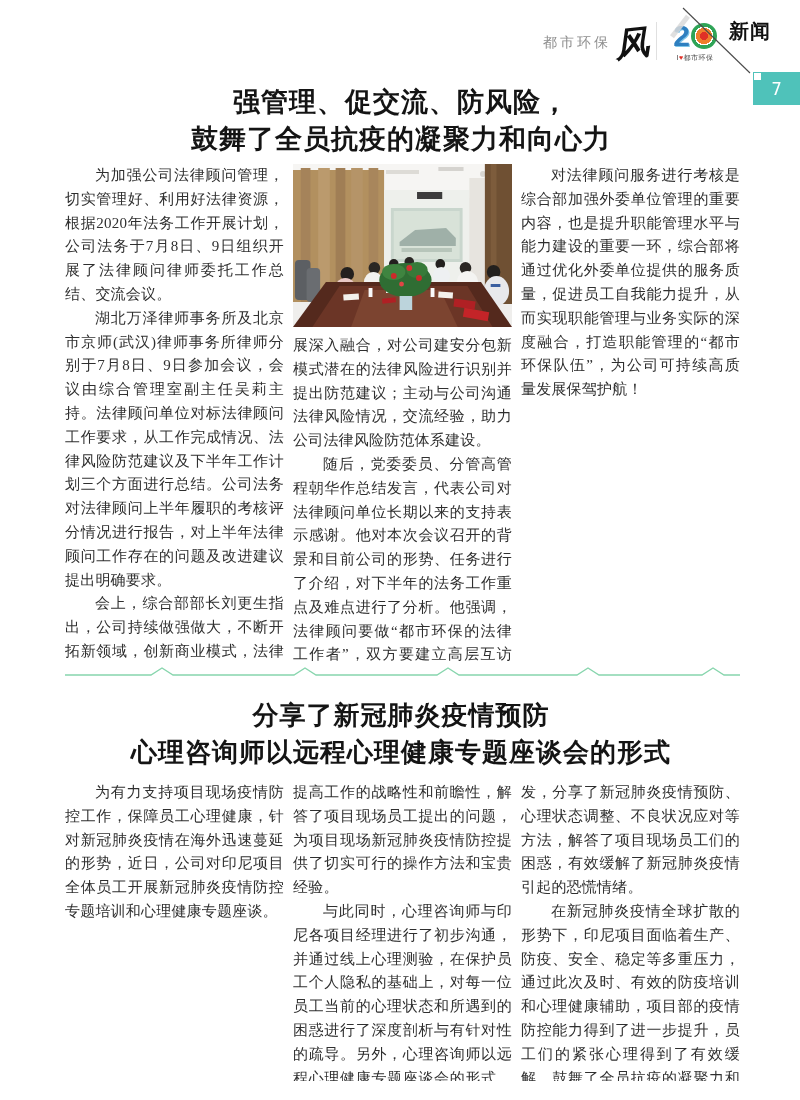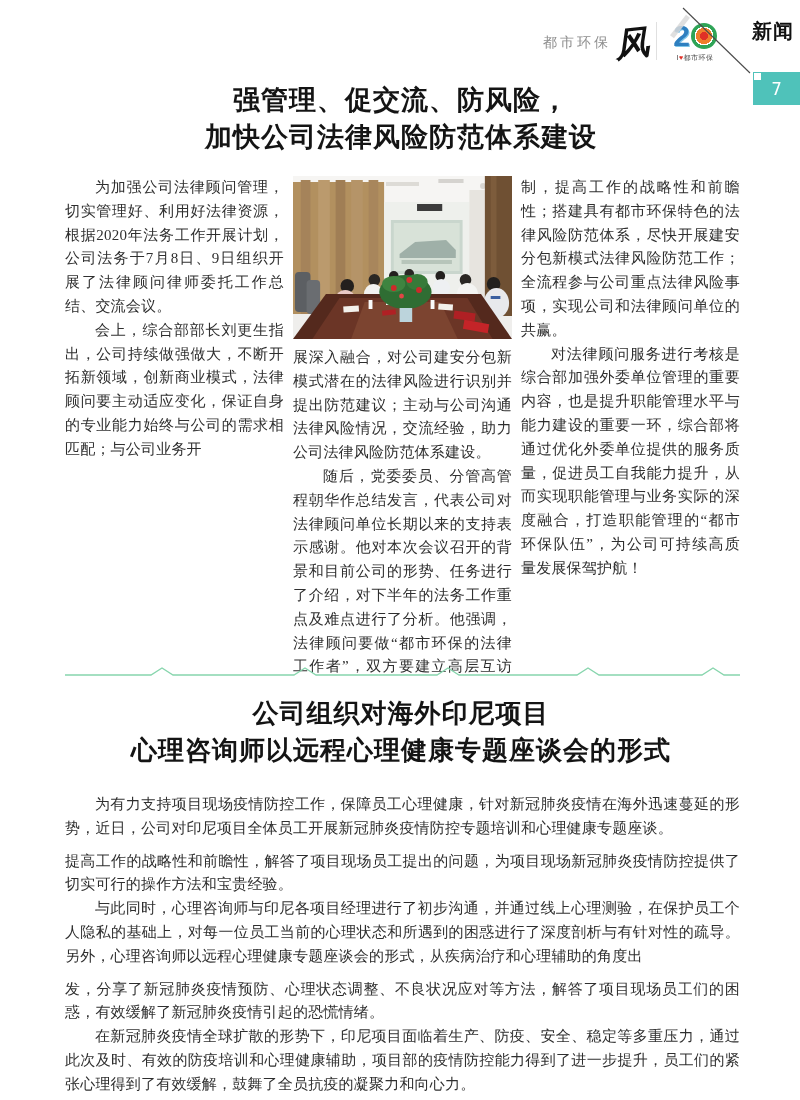--- a/index.html
+++ b/index.html
@@ -21,36 +21,36 @@
               text-shadow:1px 1px 0 #7ec5e8;}
   .logo20-zero{width:26px;height:26px;border-radius:50%;margin-left:1px;
       background:radial-gradient(circle,#e02f26 0 4px,#ef7e2c 4px 8px,#ffffff 8px 9.5px,#2fa457 9.5px 13px);}
   .logo20-ribbon{position:absolute;left:2px;top:2px;width:26px;height:5px;background:#d9d9d9;
       transform:rotate(-52deg);opacity:.85;}
   .logo20-tagline{margin-top:3px;font-family:"Liberation Sans",sans-serif;font-size:7px;
       color:#444;letter-spacing:.5px;white-space:nowrap;}
   .logo20-tagline .heart{color:#e02f26;}
   .section-label{position:absolute;left:729px;top:18px;
       font-family:"Liberation Sans","DejaVu Sans",sans-serif;font-weight:bold;
-      font-size:20px;color:#111;letter-spacing:1px;margin-left:23px;}
+      font-size:20px;color:#111;letter-spacing:1px;}
   .mast-line{position:absolute;left:0;top:0;pointer-events:none;}
   .page-num-box{position:absolute;left:753px;top:72px;width:47px;height:33px;
       display:flex;align-items:center;justify-content:center;}
   .page-num{font-family:"DejaVu Sans Mono",monospace;font-size:17px;color:#ffffff;}
   .page-num-sq{position:absolute;left:1px;top:1px;width:7px;height:7px;background:#ffffff;}
 
   
   .a-title{position:absolute;left:65px;width:672px;text-align:center;
-      font-family:Liberation Mono, monospace;font-weight:900;
+      font-family:Liberation Sans, sans-serif;font-weight:900;
       color:#141414;line-height:37px;letter-spacing:1px;}
   .a-title .t1,.a-title .t2{display:block;font-size:27px;}
   #a2-title .t1,#a2-title .t2{font-size:26px;}
 
   
-  .cols{position:absolute;left:65px;width:675px;display:flex;gap:9px;overflow:hidden;margin-top:12px;}
+  .cols{position:absolute;left:65px;width:675px;display:flex;gap:9px;overflow:hidden;}
   .col{flex:1;min-width:0;}
   .col p{margin:0;font-size:15px;line-height:23.8px;text-align:justify;
       text-justify:inter-ideograph;letter-spacing:.2px;}
   .col p.ind{text-indent:2em;}
 
   
   .photo{width:100%;height:163px;margin-bottom:7px;display:block;background:#dcd6cc;}
 
   
   .zigzag{position:absolute;left:65px;top:666px;}
@@ -85,26 +85,27 @@
     </svg>
 
     <div class="page-num-box" style="background:#4fc2ba;">
       <span class="page-num-sq"></span>
       <span class="page-num">7</span>
     </div>
   </div>
 
   <div class="a-title" id="a1-title" style="top:84px;">
     <span class="t1">强管理、促交流、防风险，</span>
-    <span class="t2">加快公司法律风险防范体系建设</span>
+    <span class="t2">鼓舞了全员抗疫的凝聚力和向心力</span>
   </div>
 
   <div class="cols" id="a1-body" style="top:164px;height:500px;">
     <div class="col">
       <p class="ind">为加强公司法律顾问管理，切实管理好、利用好法律资源，根据2020年法务工作开展计划，公司法务于7月8日、9日组织开展了法律顾问律师委托工作总结、交流会议。</p>
+      <p class="ind">湖北万泽律师事务所及北京市京师(武汉)律师事务所律师分别于7月8日、9日参加会议，会议由综合管理室副主任吴莉主持。法律顾问单位对标法律顾问工作要求，从工作完成情况、法律风险防范建议及下半年工作计划三个方面进行总结。公司法务对法律顾问上半年履职的考核评分情况进行报告，对上半年法律顾问工作存在的问题及改进建议提出明确要求。</p>
       <p class="ind">会上，综合部部长刘更生指出，公司持续做强做大，不断开拓新领域，创新商业模式，法律顾问要主动适应变化，保证自身的专业能力始终与公司的需求相匹配；与公司业务开</p>
     </div>
 
     <div class="col">
 
       <svg class="photo" viewBox="0 0 226 163" preserveAspectRatio="none">
         <rect x="0" y="0" width="226" height="163" fill="#efeeec"></rect>
 
         <rect x="0" y="0" width="226" height="34" fill="#f6f5f3"></rect>
         <rect x="96" y="6" width="34" height="4" fill="#dddbd6"></rect>
@@ -172,35 +173,34 @@
         <circle cx="120" cy="104" r="3" fill="#d43030"></circle>
         <circle cx="130" cy="114" r="3" fill="#cc2a2a"></circle>
         <circle cx="112" cy="120" r="2.5" fill="#e04545"></circle>
         <rect x="110" y="132" width="13" height="14" fill="#bcd4dc"></rect>
       </svg>
       <p class="cont">展深入融合，对公司建安分包新模式潜在的法律风险进行识别并提出防范建议；主动与公司沟通法律风险情况，交流经验，助力公司法律风险防范体系建设。</p>
       <p class="ind">随后，党委委员、分管高管程朝华作总结发言，代表公司对法律顾问单位长期以来的支持表示感谢。他对本次会议召开的背景和目前公司的形势、任务进行了介绍，对下半年的法务工作重点及难点进行了分析。他强调，法律顾问要做“都市环保的法律工作者”，双方要建立高层互访机</p>
     </div>
 
     <div class="col">
-      <p class="cont">制，提高工作的战略性和前瞻性；搭建具有都市环保特色的法律风险防范体系，尽快开展建安分包新模式法律风险防范工作；全流程参与公司重点法律风险事项，实现公司和法律顾问单位的共赢。</p>
       <p class="ind"><span>对法律顾问服务进行考核是综合部加强外委单位管理的重要内容，也是提升职能管理水平与能力建设的重要一环，综合部将通过优化外委单位提供的服务质量，促进员工自我能力提升，从而实现职能管理与业务实际的深度融合，打造职能管理的“都市环保队伍”，为公司可持续高质量发展保驾护航！</span></p>
     </div>
   </div>
 
   <svg class="zigzag" width="675" height="12">
     <polyline points="0,9 86,9 97,2 108,9 229,9 240,2 251,9 372,9 383,2 394,9 512,9 523,2 534,9 637,9 648,2 659,9 675,9" fill="none" stroke="#87d5ad" stroke-width="1.3"></polyline>
   </svg>
 
   <div class="a-title" id="a2-title" style="top:697px;">
-    <span class="t1">公司组织对海外印尼项目</span>
+    <span class="t1">分享了新冠肺炎疫情预防</span>
     <span class="t2">心理咨询师以远程心理健康专题座谈会的形式</span>
   </div>
 
-  <div class="cols" id="a2-body" style="top:781px;height:300px;flex-direction:column;">
+  <div class="cols" id="a2-body" style="top:781px;height:300px;">
     <div class="col">
       <p class="ind">为有力支持项目现场疫情防控工作，保障员工心理健康，针对新冠肺炎疫情在海外迅速蔓延的形势，近日，公司对印尼项目全体员工开展新冠肺炎疫情防控专题培训和心理健康专题座谈。</p>
     </div>
     <div class="col">
       <p class="cont">提高工作的战略性和前瞻性，解答了项目现场员工提出的问题，为项目现场新冠肺炎疫情防控提供了切实可行的操作方法和宝贵经验。</p>
       <p class="ind">与此同时，心理咨询师与印尼各项目经理进行了初步沟通，并通过线上心理测验，在保护员工个人隐私的基础上，对每一位员工当前的心理状态和所遇到的困惑进行了深度剖析与有针对性的疏导。另外，心理咨询师以远程心理健康专题座谈会的形式，从疾病治疗和心理辅助的角度出</p>
     </div>
     <div class="col">
       <p class="cont">发，分享了新冠肺炎疫情预防、心理状态调整、不良状况应对等方法，解答了项目现场员工们的困惑，有效缓解了新冠肺炎疫情引起的恐慌情绪。</p>
       <p class="ind"><span>在新冠肺炎疫情全球扩散的形势下，印尼项目面临着生产、防疫、安全、稳定等多重压力，通过此次及时、有效的防疫培训和心理健康辅助，项目部的疫情防控能力得到了进一步提升，员工们的紧张心理得到了有效缓解，鼓舞了全员抗疫的凝聚力和向心力。</span></p>

